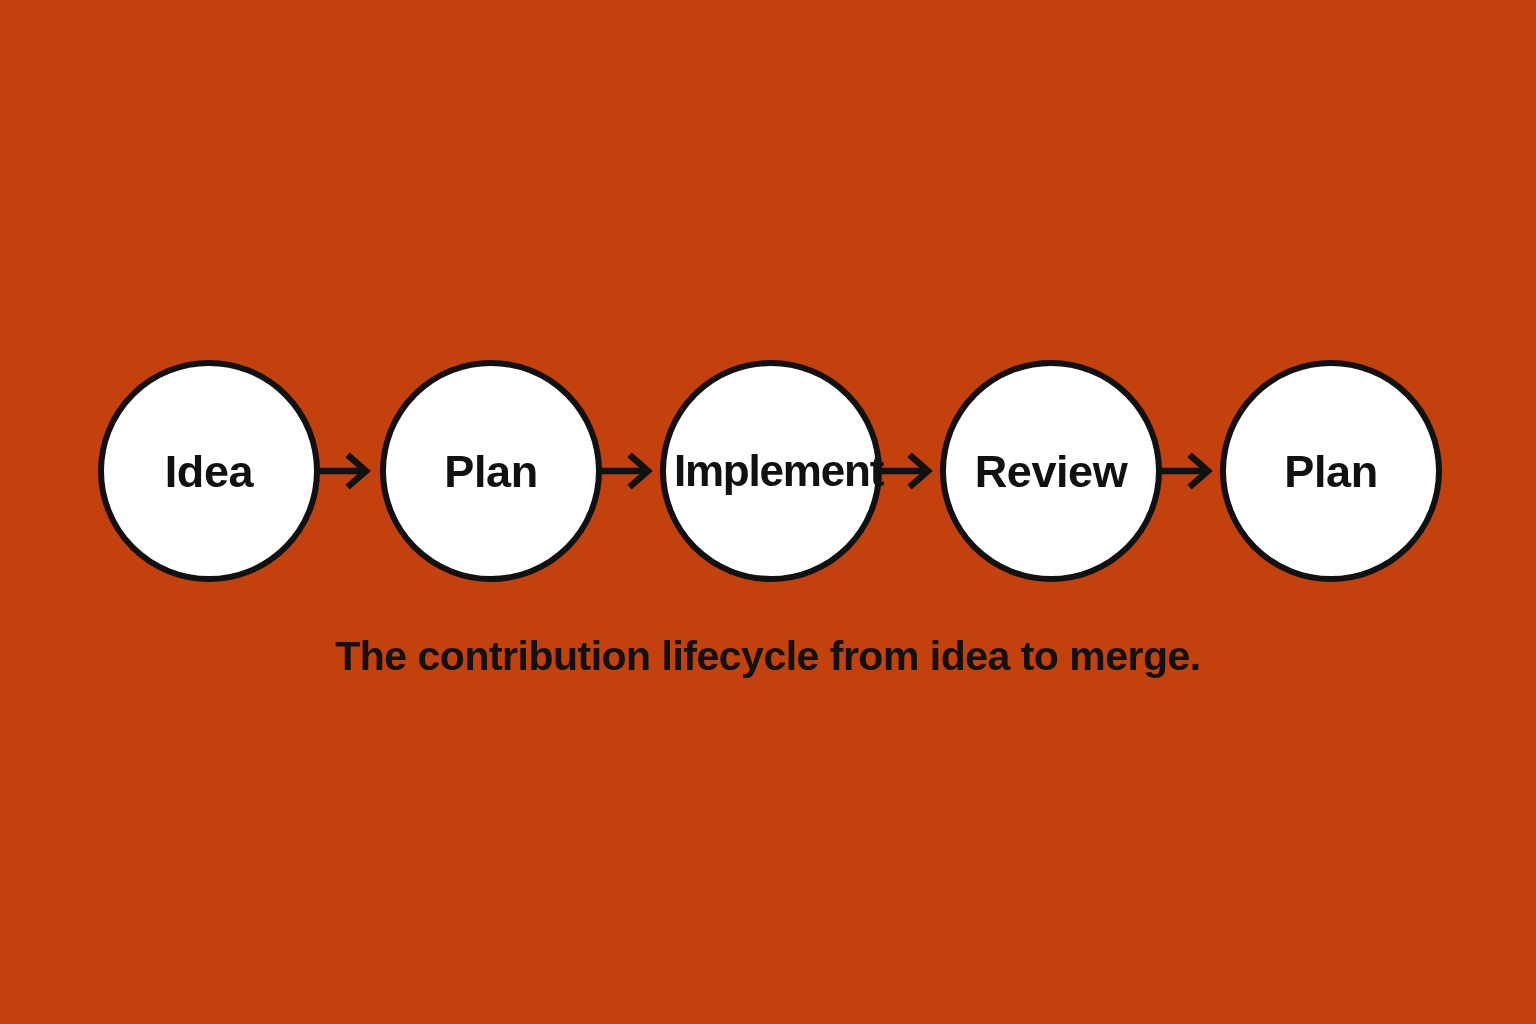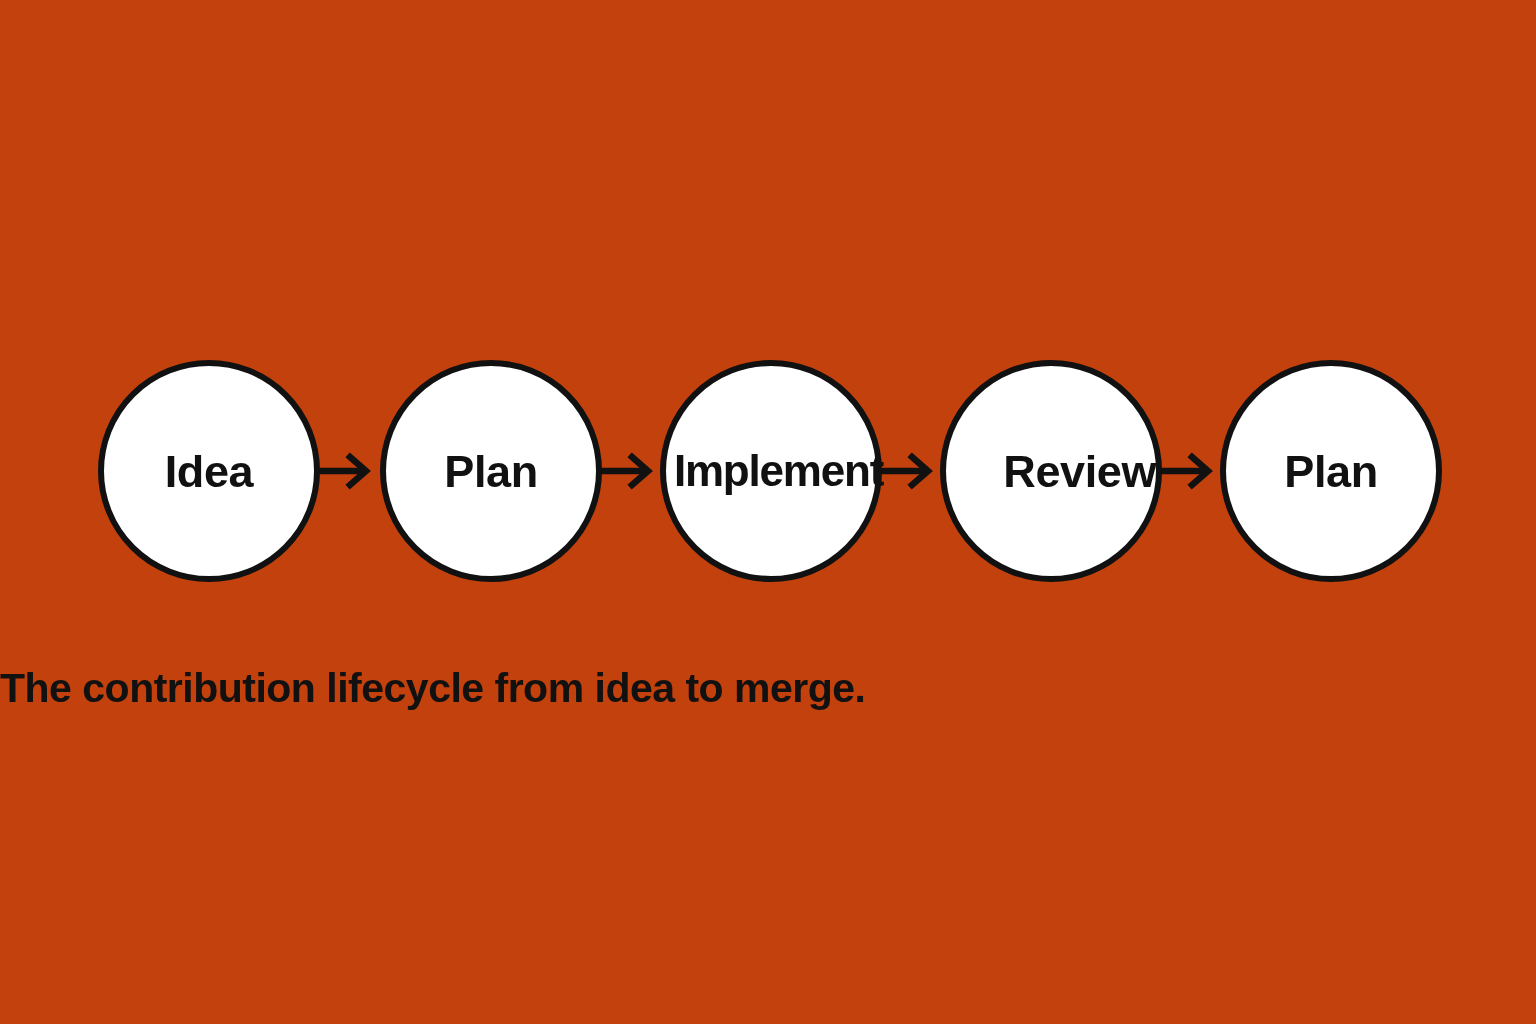--- a/index.html
+++ b/index.html
@@ -72,29 +72,28 @@
     height: 1024px;
     pointer-events: none;
   }
 
   
   #caption {
     position: absolute;
     left: 0;
     top: 632px;
     width: 1536px;
-    text-align: left;
+    text-align: center;
     font-family: "Liberation Sans", sans-serif;
     font-size: 41px;
     font-weight: 600;
     color: #111111;
     letter-spacing: -0.5px;
     line-height: 1.2;
     white-space: nowrap;
-    margin-top: 32px;
   }
 </style>
 </head>
 <body>
 
 <div id="canvas">
 
   <div id="flow">
 
     <svg class="arrow-svg" viewBox="0 0 1536 1024" xmlns="http://www.w3.org/2000/svg" aria-hidden="true">
@@ -127,21 +126,21 @@
     </div>
 
     <div class="node" style="left:380px; top:360px;">
       <span class="node-label">Plan</span>
     </div>
 
     <div class="node" style="left:660px; top:360px;">
       <span class="node-label tight">Implement</span>
     </div>
 
-    <div class="node" style="left:940px; top:360px;justify-content:flex-end;">
+    <div class="node" style="left:940px; top:360px;">
       <span class="node-label">Review</span>
     </div>
 
     <div class="node" style="left:1220px; top:360px;">
       <span class="node-label">Plan</span>
     </div>
 
   </div>
 
   <div id="caption">The contribution lifecycle from idea to merge.</div>

